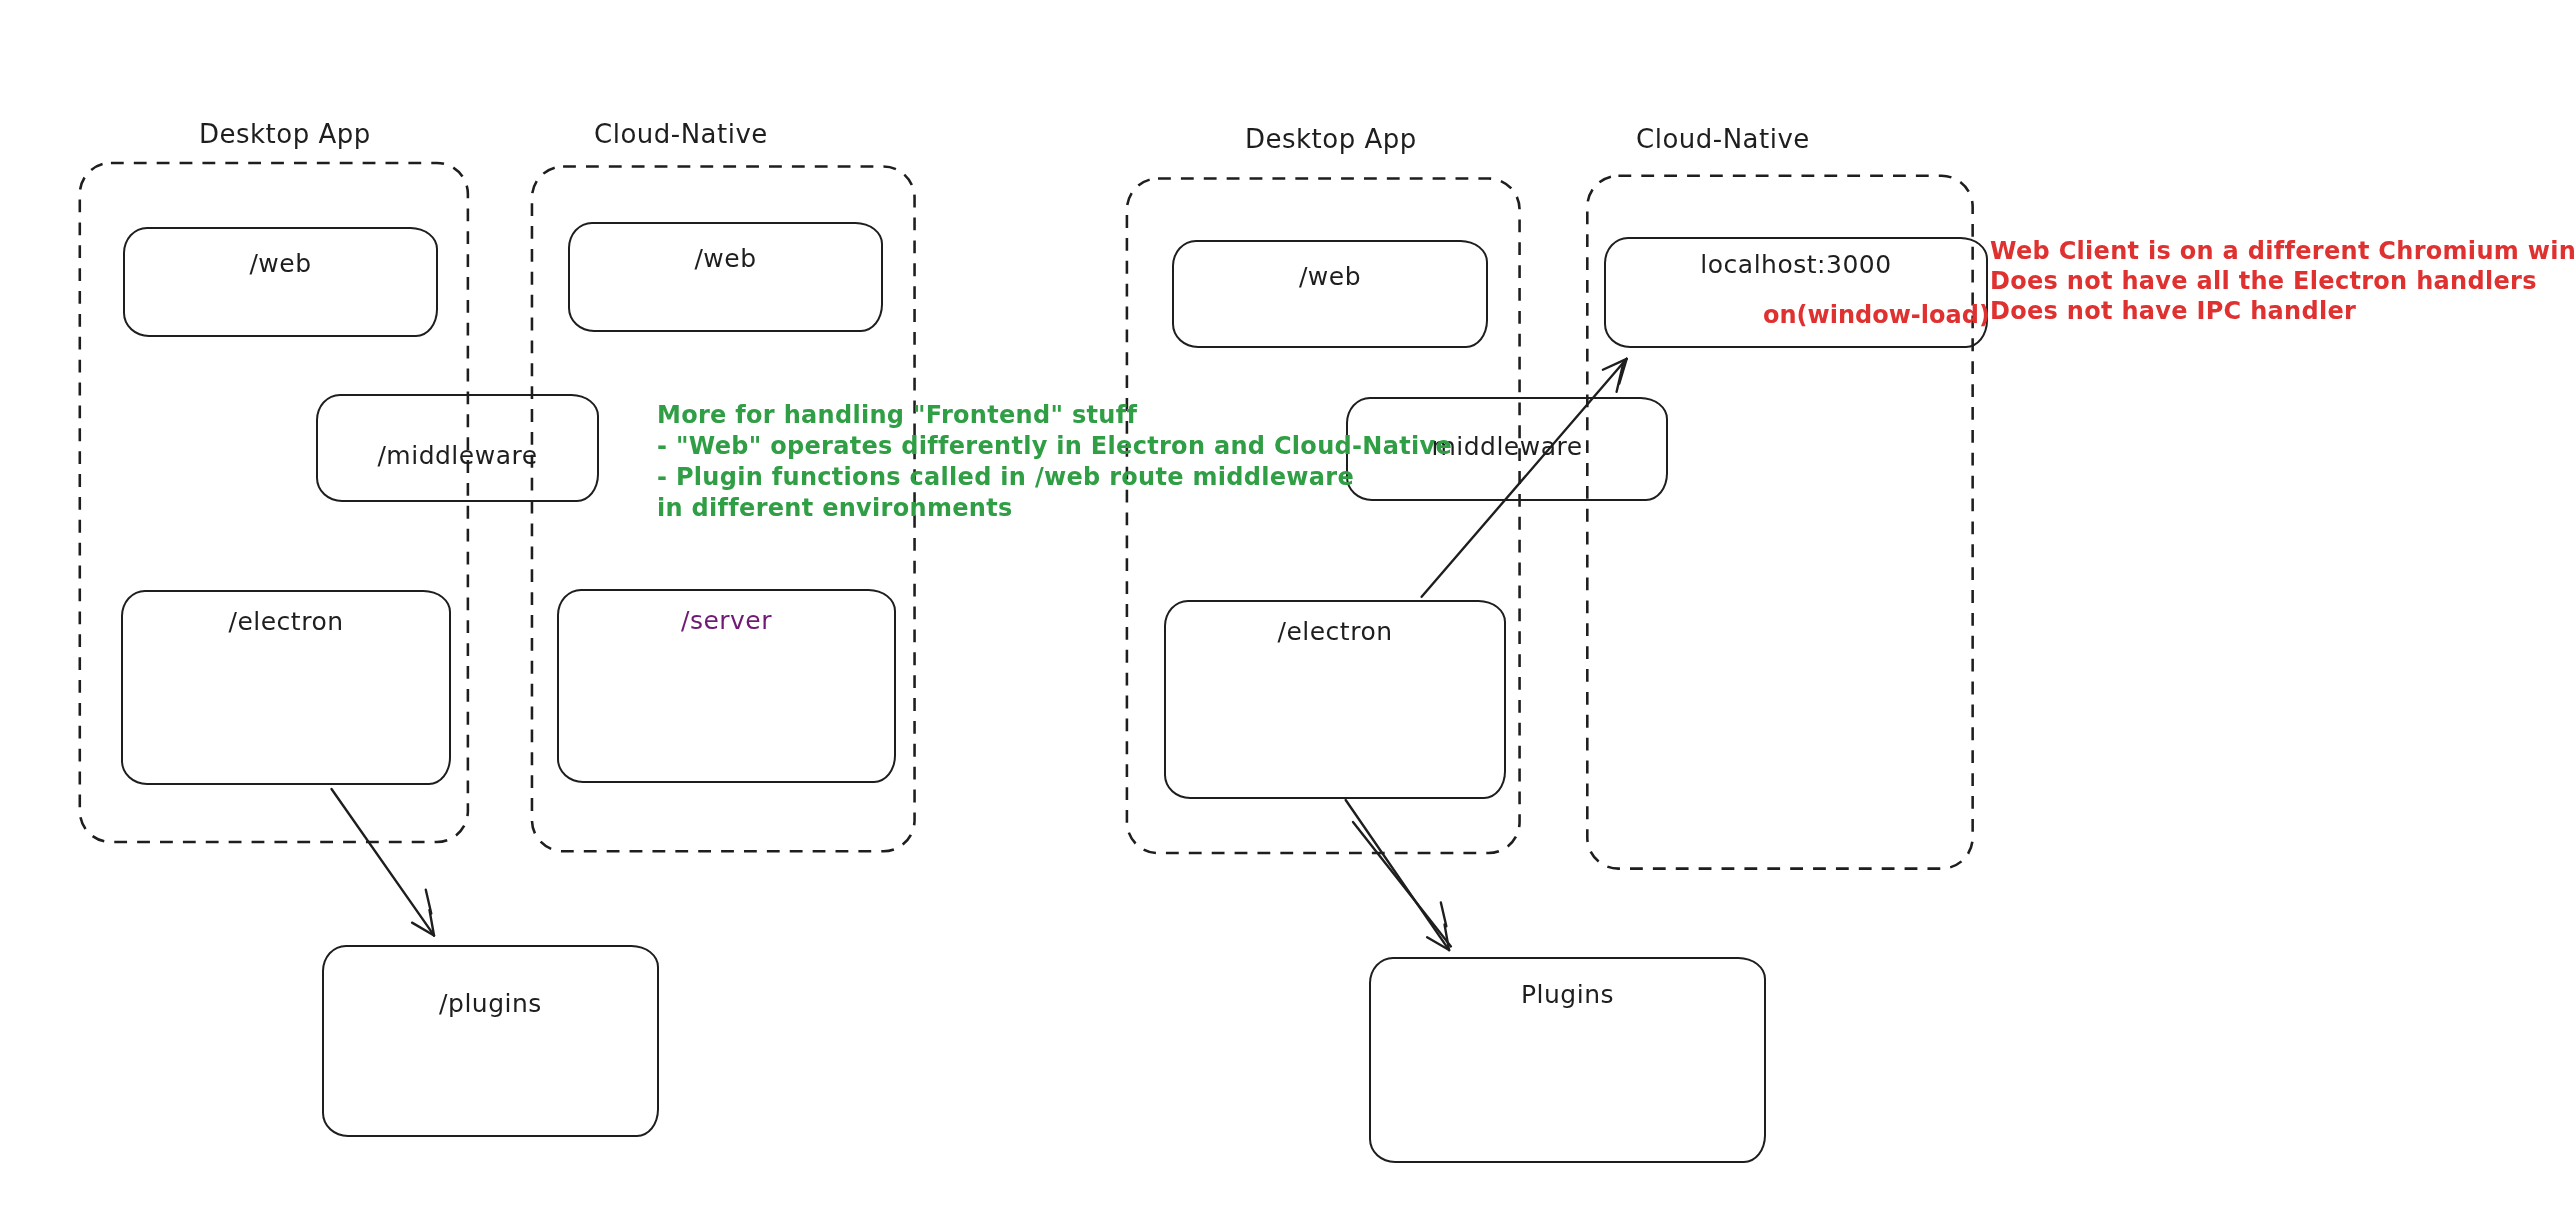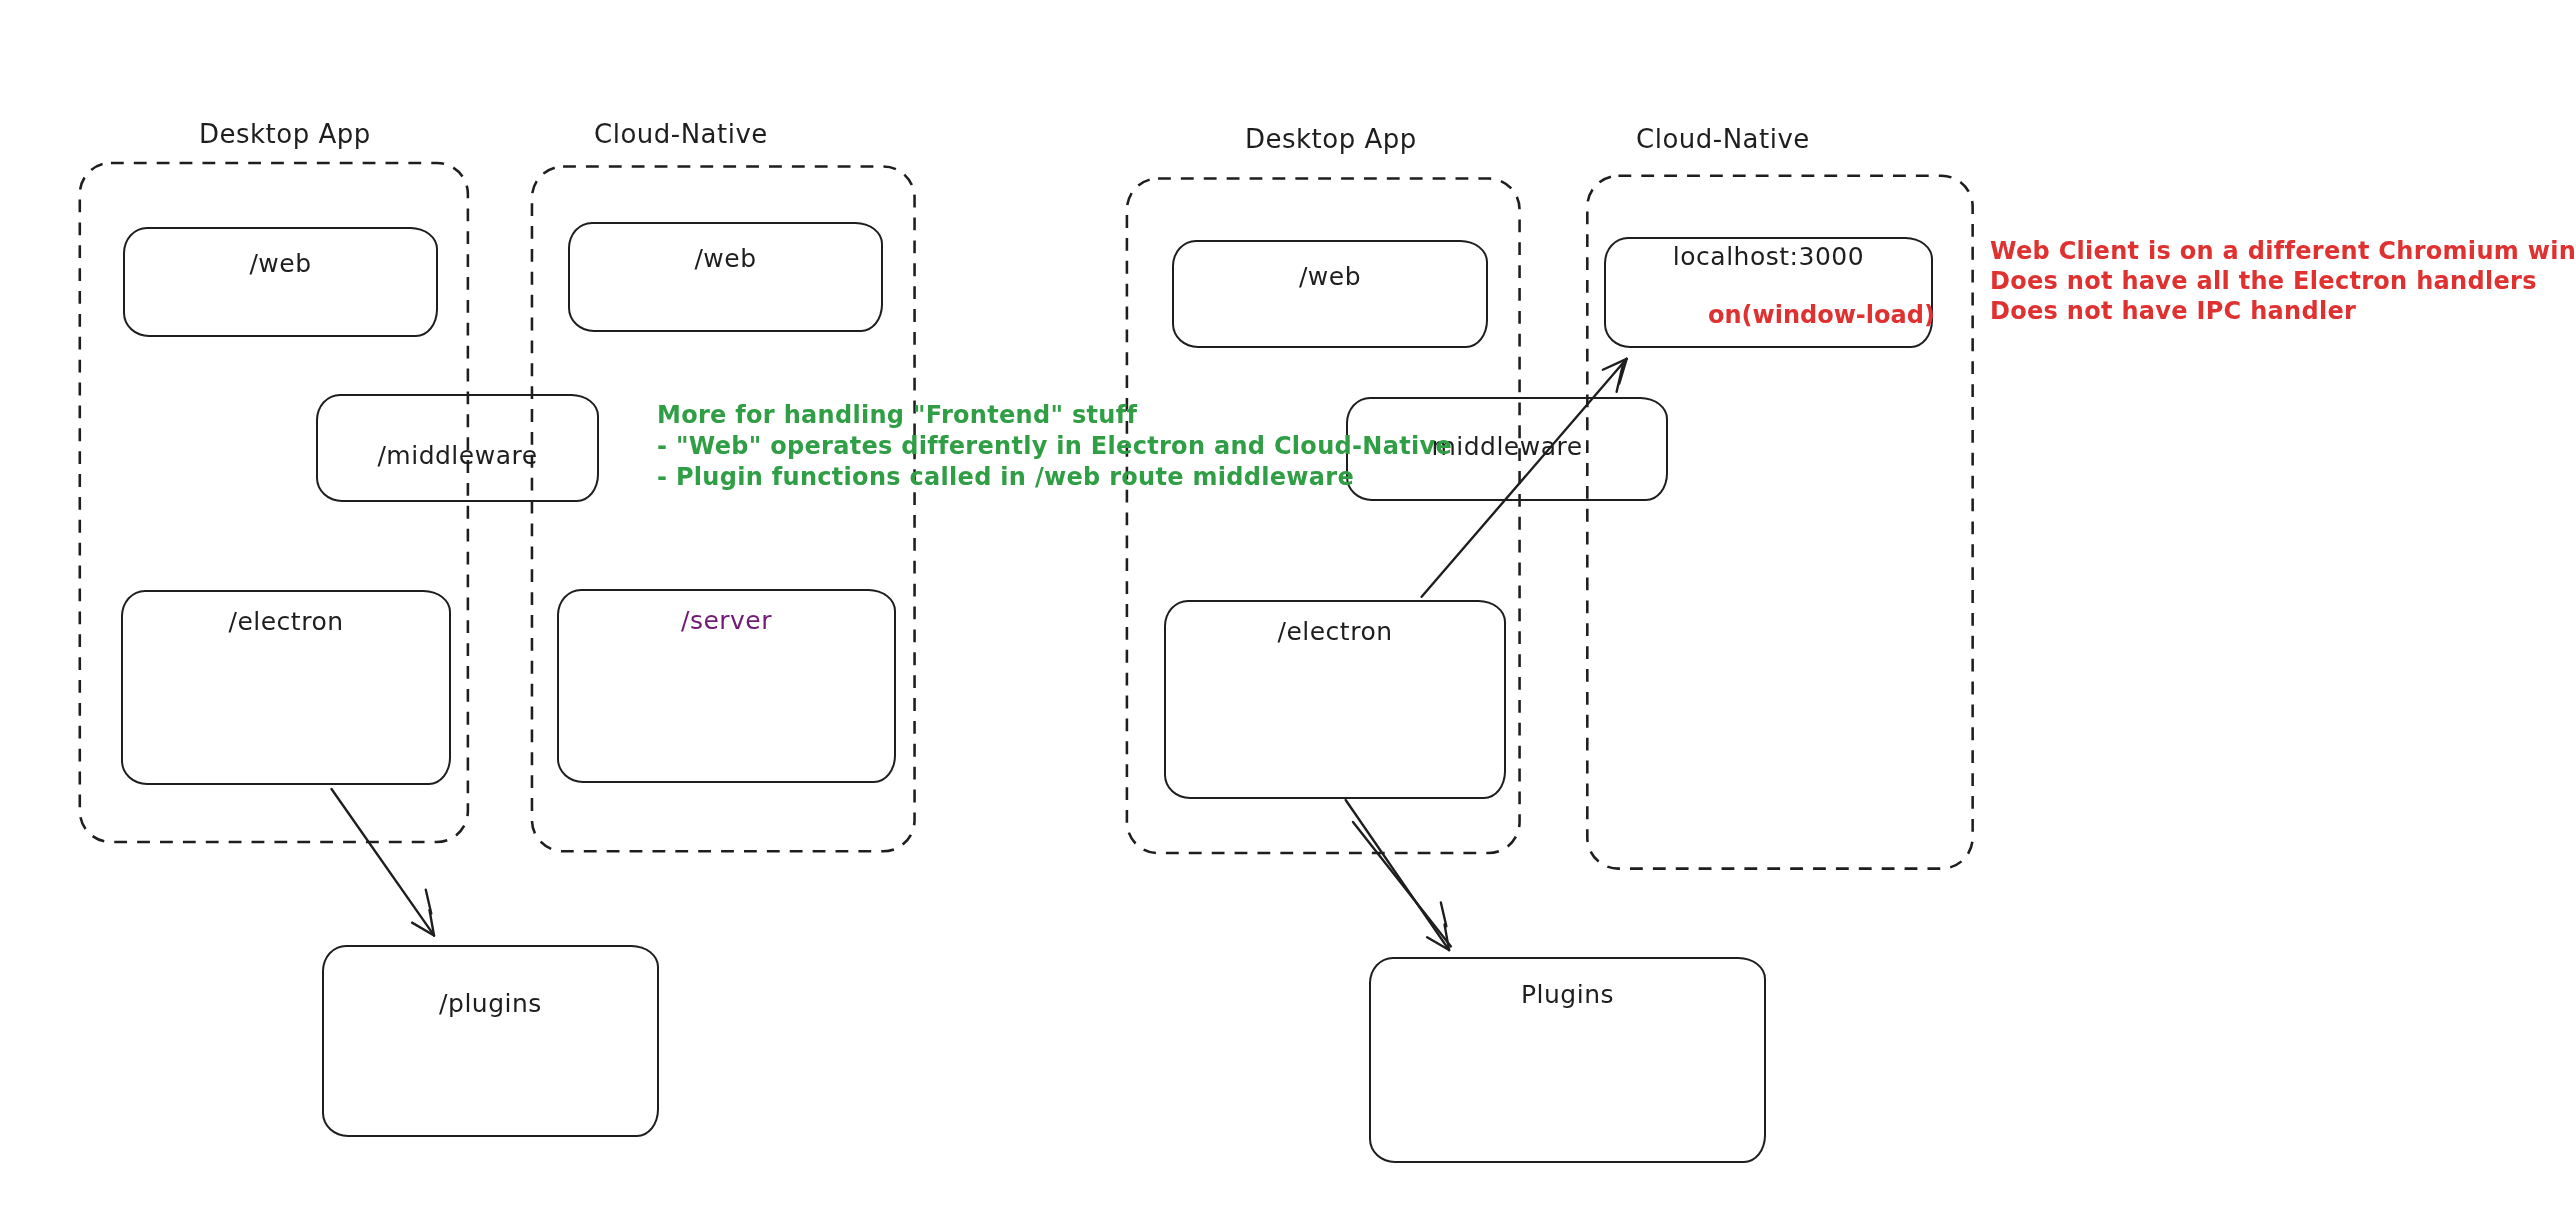--- a/index.html
+++ b/index.html
@@ -56,27 +56,28 @@
 </div>
 
 <div class="shape-box" style="left:322px;top:945px;width:337px;height:192px;padding-top:42px">
   <span class="box-label">/plugins</span>
 </div>
 
 <div class="note note-green" style="left:657px;top:400px">
   <div>More for handling "Frontend" stuff</div>
   <div>- "Web" operates differently in Electron and Cloud-Native</div>
   <div>- Plugin functions called in /web route middleware</div>
+  <div>in different environments</div>
 </div>
 
 <div class="shape-box" style="left:1172px;top:240px;width:316px;height:108px;padding-top:20px">
   <span class="box-label">/web</span>
 </div>
 
-<div class="shape-box" style="left:1604px;top:237px;width:329px;height:111px;padding-top:3px">
+<div class="shape-box" style="left:1604px;top:237px;width:384px;height:111px;padding-top:11px">
   <span class="box-label">localhost:3000</span>
   <span class="sub-label" style="right:22px;top:62px;width:201px">on(window-load)</span>
 </div>
 
 <div class="shape-box" style="left:1346px;top:397px;width:322px;height:104px;padding-top:33px">
   <span class="box-label">middleware</span>
 </div>
 
 <div class="shape-box" style="left:1164px;top:600px;width:342px;height:199px;padding-top:14.6px">
   <span class="box-label">/electron</span>

